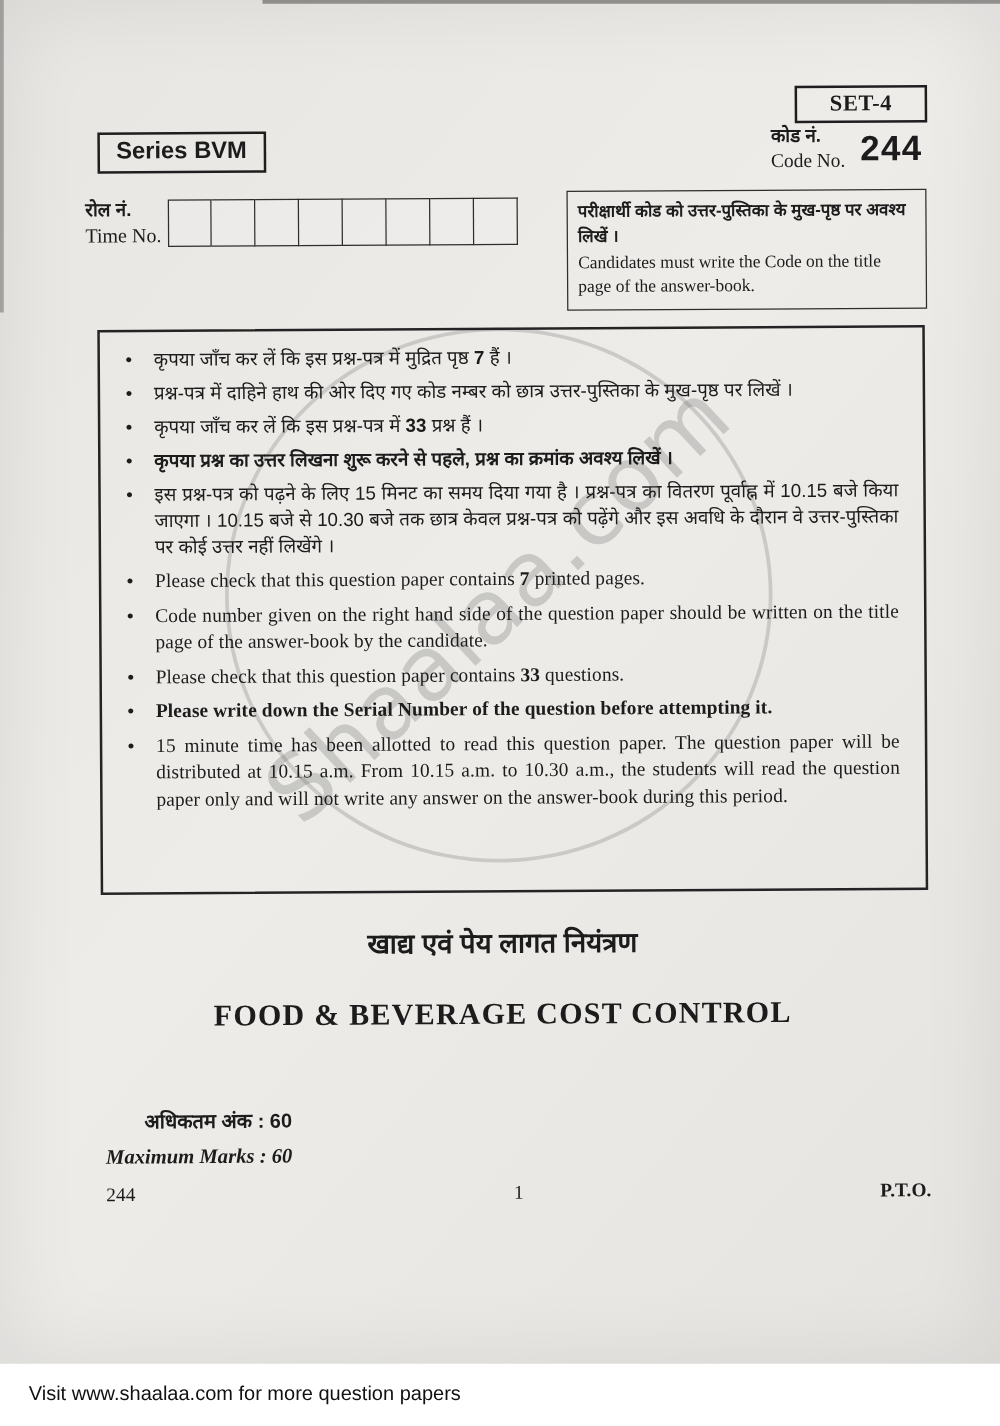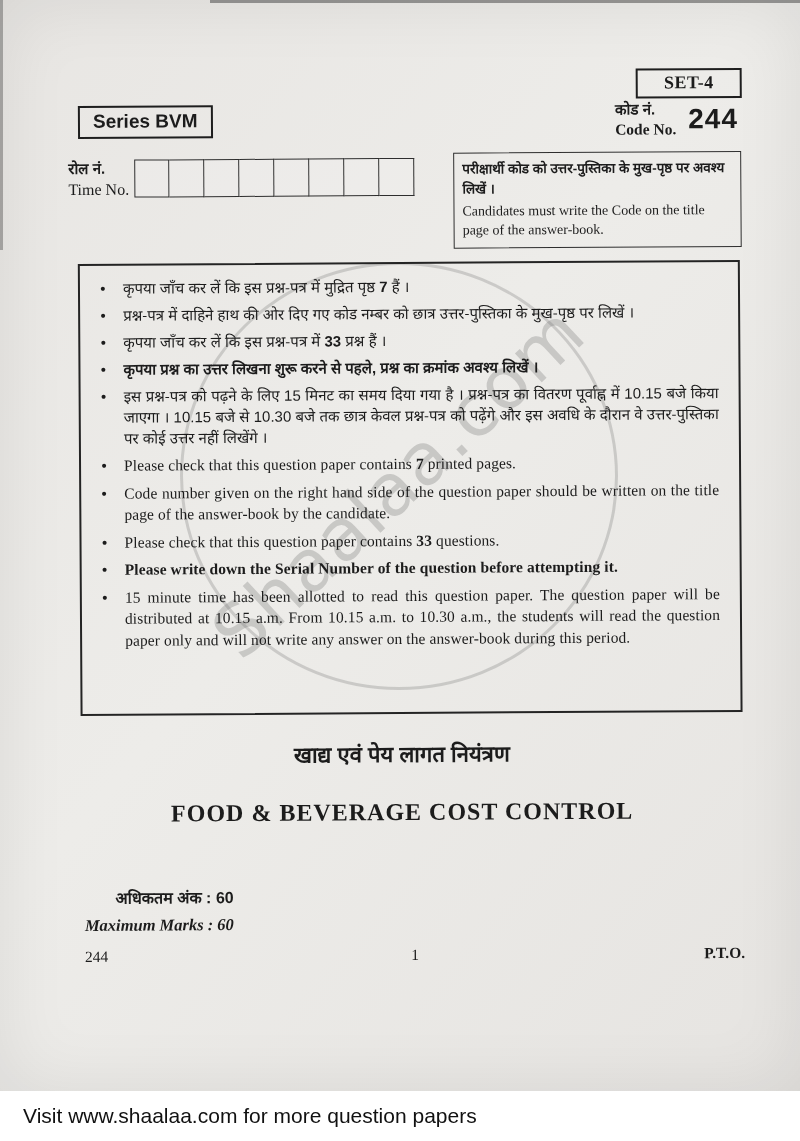--- a/index.html
+++ b/index.html
@@ -25,21 +25,21 @@
   .content { position:absolute; inset:0; z-index:2; transform:rotate(-0.35deg); transform-origin:50% 40%; }
 
   
   .set-box { position:absolute; top:70px; right:56px; border:2.5px solid #1e1e1e; padding:2px 26px 3px;
              font-family:"Liberation Serif",serif; font-weight:bold; font-size:18px; letter-spacing:.5px; background:transparent; }
   .series-box { position:absolute; top:104px; left:80px; border:2.5px solid #1e1e1e; padding:3px 13px 4px;
                 font-weight:bold; font-size:19px; }
   .code-block { position:absolute; top:102px; right:60px; display:flex; align-items:center; gap:12px; }
   .code-labels { text-align:left; line-height:1.25; }
   .code-hi { font-weight:bold; font-size:15px; }
-  .code-en { font-weight:bold; font-size:15.5px; font-family:"Liberation Serif",serif; }
+  .code-en { font-weight:normal; font-size:15.5px; font-family:"Liberation Serif",serif; }
   .code-val { font-weight:bold; font-size:28px; letter-spacing:1px; }
 
   .roll-row { position:absolute; top:156px; left:70px; }
   .roll-hi { font-weight:bold; font-size:15px; line-height:1.4; }
   .roll-en { font-family:"Liberation Serif",serif; font-size:16px; line-height:1.4; }
   .roll-cells { position:absolute; left:66px; top:2px; display:flex; }
   .roll-cell { width:35px; height:38px; border:1.5px solid #2e2e2e; background:rgba(255,255,255,.12); }
   .roll-cell + .roll-cell { border-left:none; }
 
   .note-box { position:absolute; top:153px; left:455px; width:288px; border:1.5px solid #2e2e2e; padding:6px 8px 7px; }
@@ -72,21 +72,21 @@
   
   .page-footer { position:absolute; top:946px; left:82px; width:660px; display:flex; }
   .page-footer span { flex:1; font-family:"Liberation Serif",serif; font-size:15.5px; }
   .pf-left { text-align:left; }
   .pf-center { text-align:center; }
   .pf-right { text-align:right; font-weight:bold; }
 
   
   .banner { position:absolute; left:0; bottom:0; width:800px; height:50px; background:#ffffff;
             display:flex; align-items:center; padding-left:23px; }
-  .banner span { font-size:21px; color:#111; }
+  .banner span { font-size:16px; color:#111; }
 </style>
 </head>
 <body>
 
 <div class="page">
 
   <div class="scan">
     <div class="edge-top"></div>
     <div class="edge-left"></div>
   </div>

